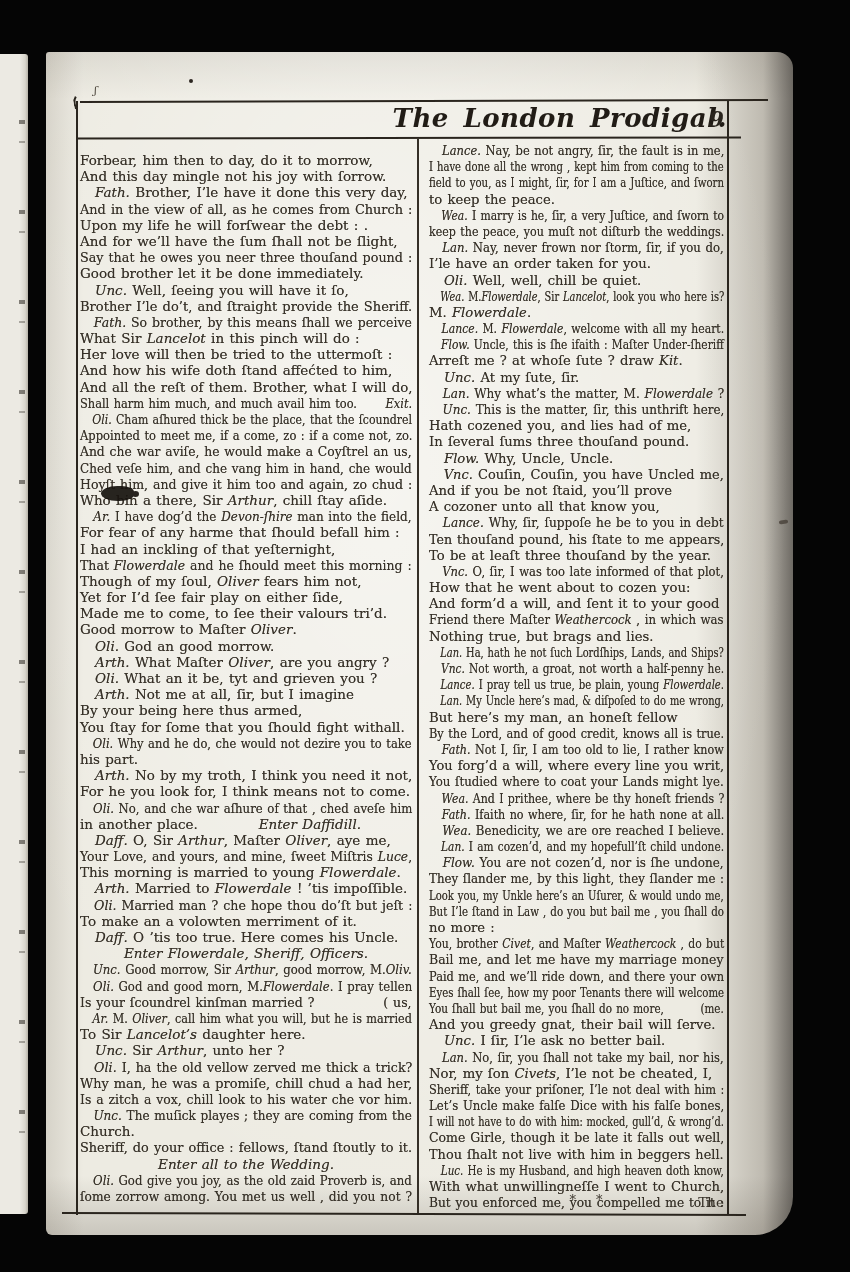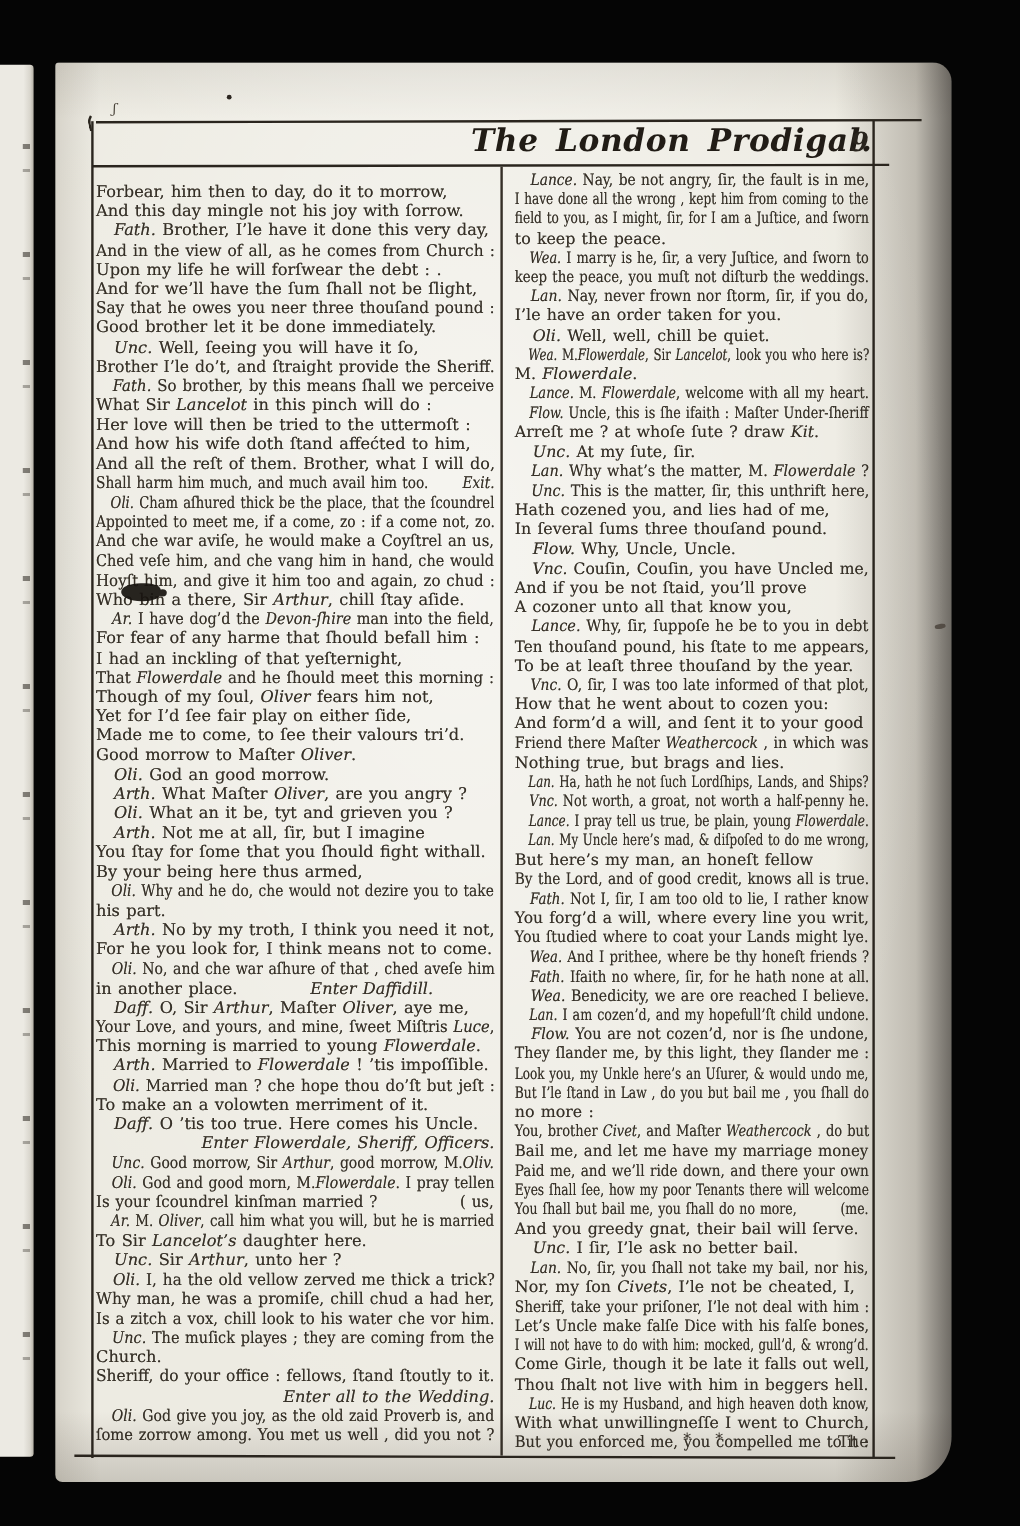--- a/index.html
+++ b/index.html
@@ -38,21 +38,21 @@
   .page-number{position:absolute;right:126px;top:106px;font-style:italic;font-weight:bold;
     font-size:22px;color:#29241d;}
   .stray-mark{position:absolute;left:94px;top:84px;font-size:11px;font-style:italic;color:#4a443a;}
   
   .col{position:absolute;color:#363027;}
   .col-left{left:80px;top:152px;width:332px;font-size:13.5px;}
   .col-right{left:429px;top:143px;width:295px;font-size:13.2px;}
   .tline{height:16.2px;line-height:16.2px;white-space:nowrap;word-spacing:1px;
     text-shadow:0 0 .4px rgba(30,25,18,.55);}
   .tline.ind{padding-left:15px;}
-  .tline.ctr{text-align:right;}
+  .tline.ctr{text-align:center;}
   .tline i{font-style:italic;}
   
   .footer-stars{position:absolute;left:560px;top:1192px;width:60px;text-align:center;
     font-size:13px;letter-spacing:8px;color:#3a342b;}
   .catchword{position:absolute;left:660px;top:1194px;width:64px;text-align:right;
     font-size:13.5px;color:#363027;}
   
   .ink-blot{position:absolute;left:101px;top:486px;width:33px;height:15px;background:#17130f;
     border-radius:58% 45% 52% 60%;filter:blur(.6px);opacity:.92;}
   .ink-blot::after{content:"";position:absolute;right:-5px;top:5px;width:7px;height:6px;
@@ -109,22 +109,22 @@
       <div class="tline"><span>I had an inckling of that yeſternight,</span></div>
       <div class="tline" style="transform-origin: 0px 50%; transform: scaleX(0.927374);"><span>That </span><i>Flowerdale</i><span> and he ſhould meet this morning :</span></div>
       <div class="tline"><span>Though of my ſoul, </span><i>Oliver</i><span> fears him not,</span></div>
       <div class="tline"><span>Yet for I’d ſee fair play on either ſide,</span></div>
       <div class="tline"><span>Made me to come, to ſee their valours tri’d.</span></div>
       <div class="tline"><span>Good morrow to Maſter </span><i>Oliver</i><span>.</span></div>
       <div class="tline ind"><i>Oli.</i><span> God an good morrow.</span></div>
       <div class="tline ind"><i>Arth.</i><span> What Maſter </span><i>Oliver</i><span>, are you angry ?</span></div>
       <div class="tline ind"><i>Oli.</i><span> What an it be, tyt and grieven you ?</span></div>
       <div class="tline ind"><i>Arth.</i><span> Not me at all, ſir, but I imagine</span></div>
+      <div class="tline"><span>By your being here thus armed,</span></div>
       <div class="tline"><span>You ſtay for ſome that you ſhould fight withall.</span></div>
-      <div class="tline"><span>By your being here thus armed,</span></div>
       <div class="tline ind" style="transform-origin: 0px 50%; transform: scaleX(0.85347);"><i>Oli.</i><span> Why and he do, che would not dezire you to take</span></div>
       <div class="tline"><span>his part.</span></div>
       <div class="tline ind"><i>Arth.</i><span> No by my troth, I think you need it not,</span></div>
       <div class="tline"><span>For he you look for, I think means not to come.</span></div>
       <div class="tline ind" style="transform-origin: 0px 50%; transform: scaleX(0.86911);"><i>Oli.</i><span> No, and che war aſhure of that , ched aveſe him</span></div>
       <div class="tline"><span>in another place.         </span><i>Enter Daffidill.</i></div>
       <div class="tline ind"><i>Daff.</i><span> O, Sir </span><i>Arthur</i><span>, Maſter </span><i>Oliver</i><span>, aye me,</span></div>
       <div class="tline" style="transform-origin: 0px 50%; transform: scaleX(0.914601);"><span>Your Love, and yours, and mine, ſweet Miſtris </span><i>Luce</i><span>,</span></div>
       <div class="tline"><span>This morning is married to young </span><i>Flowerdale</i><span>.</span></div>
       <div class="tline ind"><i>Arth.</i><span> Married to </span><i>Flowerdale</i><span> ! ’tis impoſſible.</span></div>

